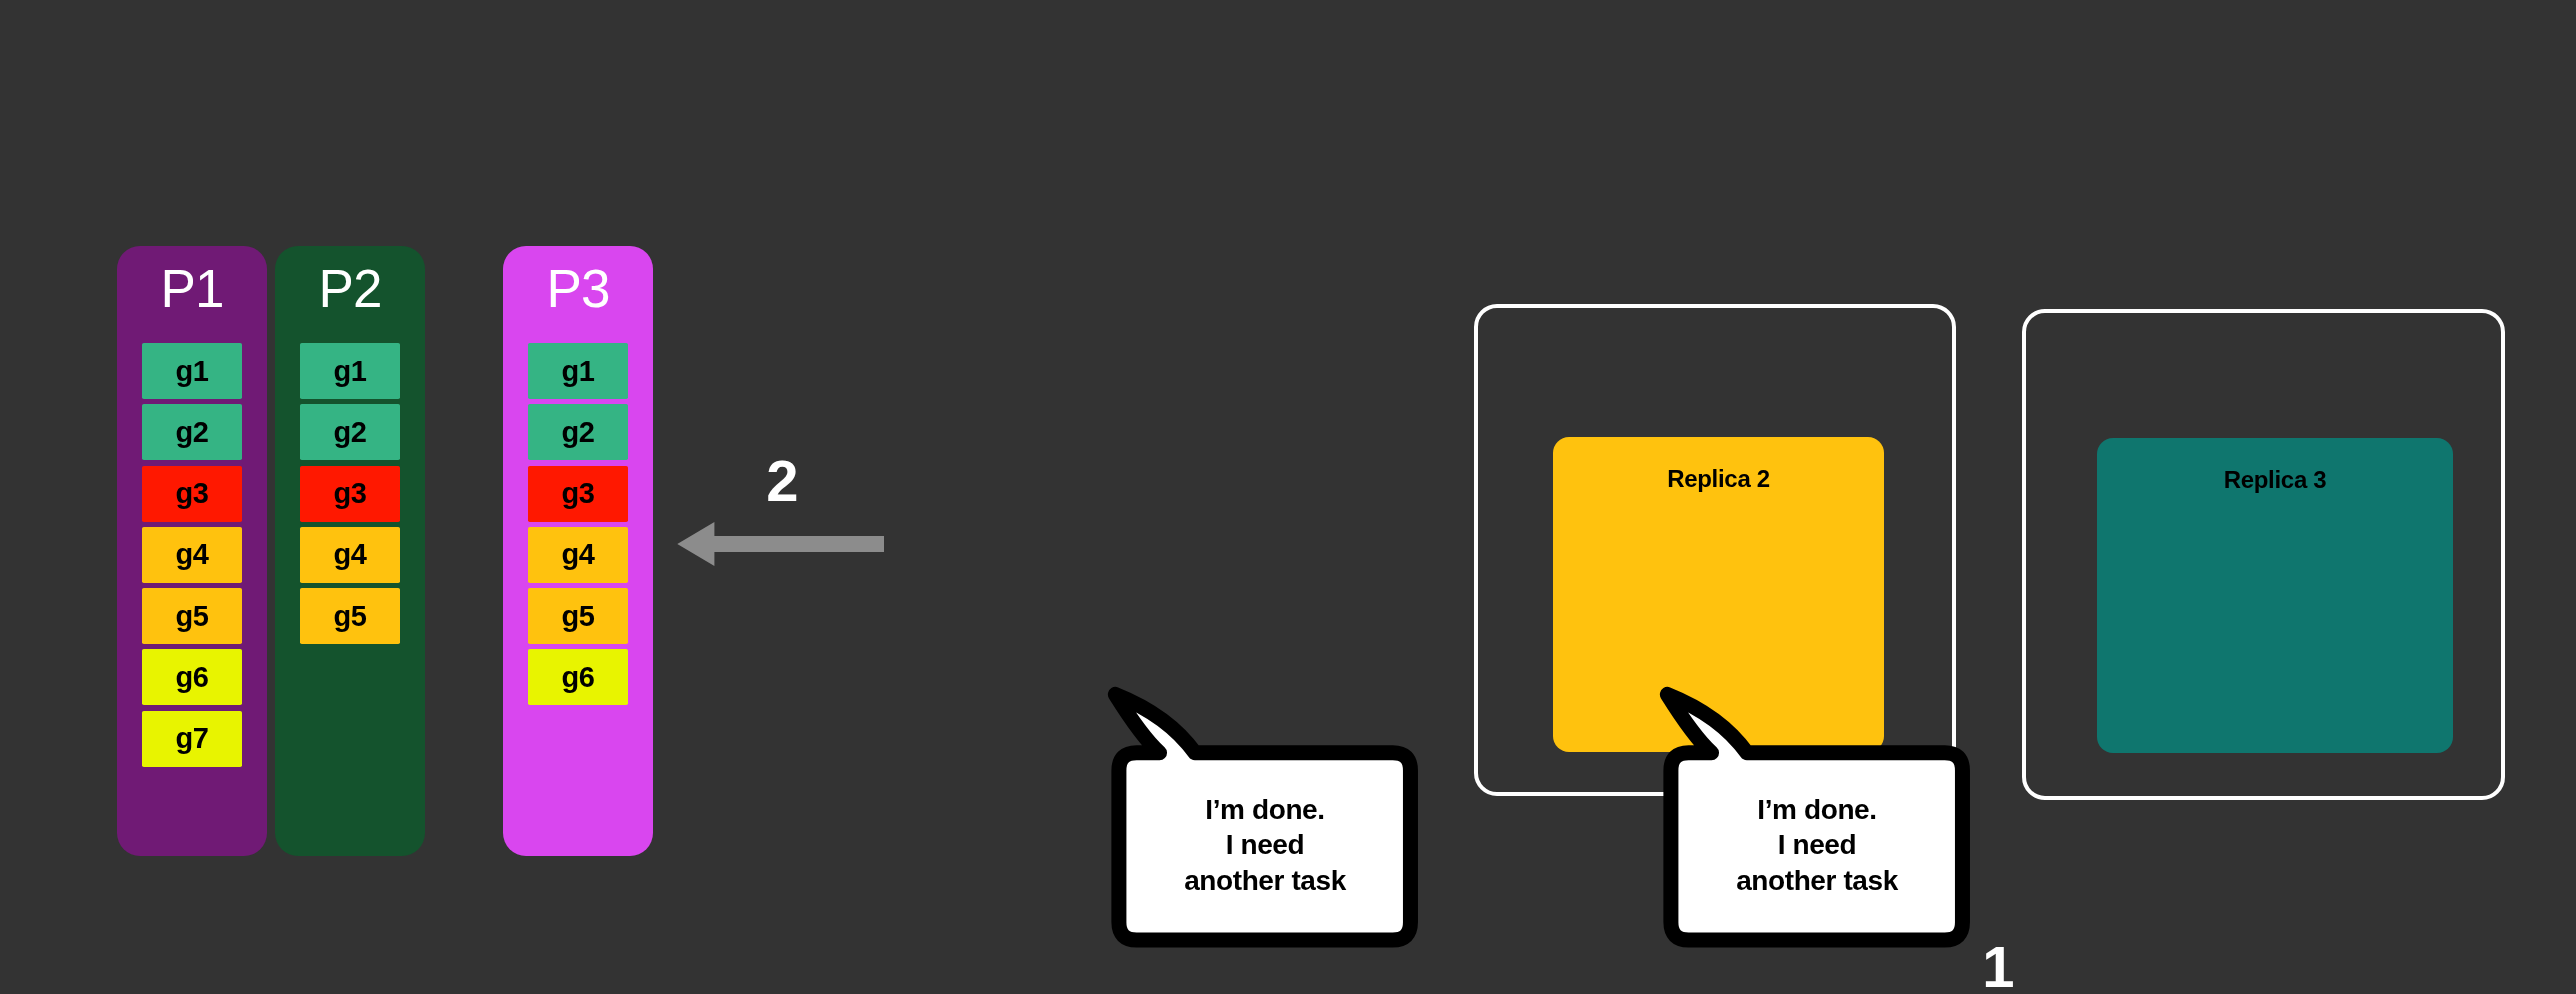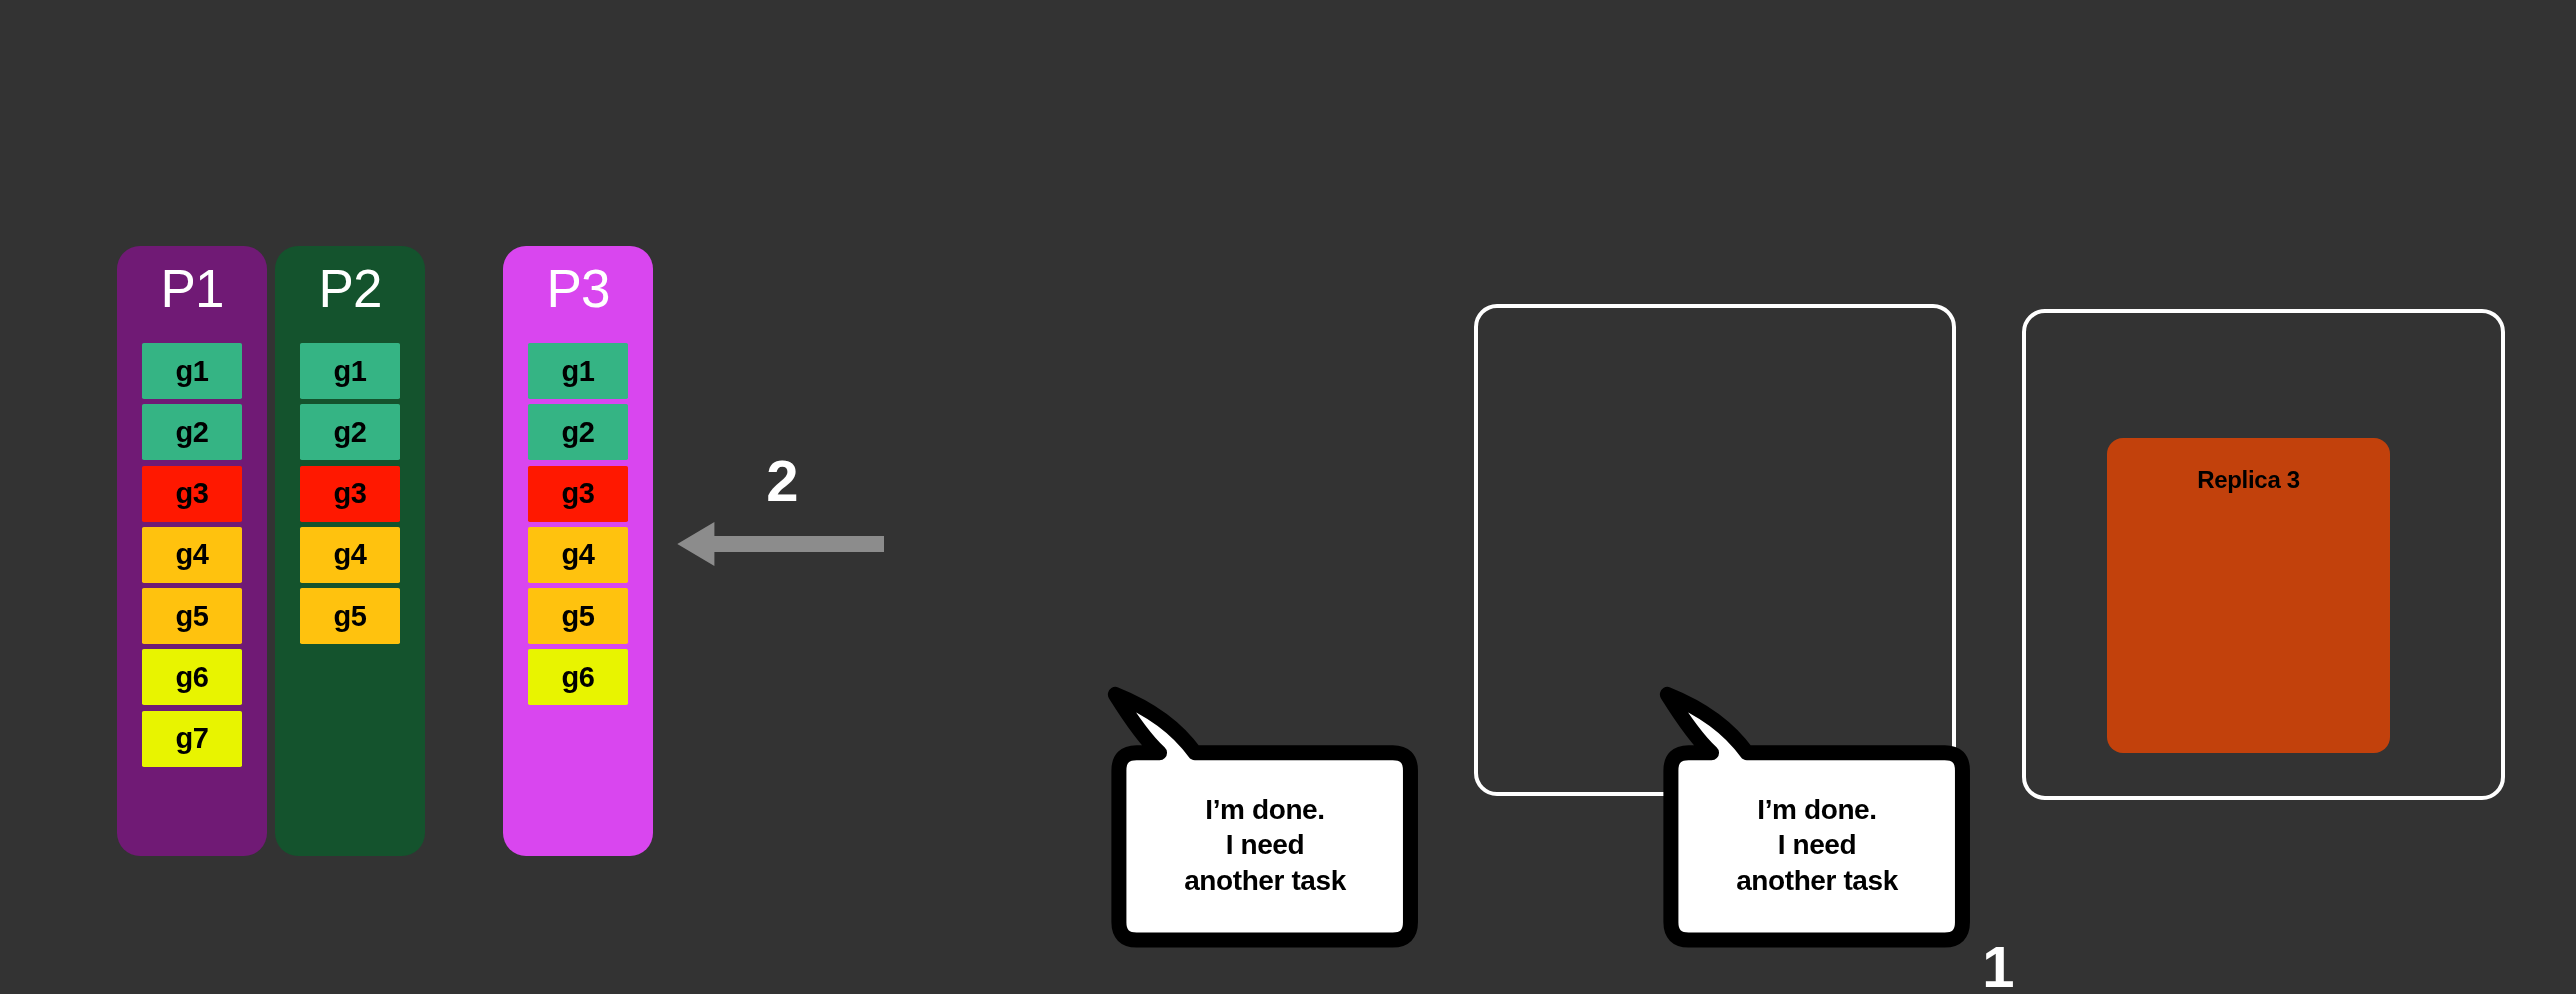--- a/index.html
+++ b/index.html
@@ -181,20 +181,23 @@
                L 38 292
                Q 18 292 18 272
                Z" fill="#ffffff" stroke="#000000" stroke-width="17" stroke-linejoin="round"></path>
     </svg>
     <div class="bubble-text" style="top:110px;left:16px;width:292px;">I’m done.
 I need
 another task</div>
   </div>
 
   <div class="server" id="server-2" style="left: 1474px; top: 304px; width: 482px; height: 492px; border-color: rgb(255, 255, 255);">
+    <div class="replica" id="replica-2-box" style="left: 75px; top: 129px; width: 331px; height: 315px; background: rgb(255, 194, 14);">
+      <div class="r-title">Replica 2</div>
+    </div>
   </div>
 
   <div class="bubble" style="left:1655px;top:682px;width:311px;height:274px;">
     <svg width="311" height="274" viewBox="0 0 352 310">
       <path d="M 18 100
                Q 18 80 38 80
                L 64 80
                Q 44 62 14 14
                Q 74 38 104 80
                L 328 80
@@ -204,21 +207,21 @@
                L 38 292
                Q 18 292 18 272
                Z" fill="#ffffff" stroke="#000000" stroke-width="17" stroke-linejoin="round"></path>
     </svg>
     <div class="bubble-text" style="top:110px;left:16px;width:292px;">I’m done.
 I need
 another task</div>
   </div>
 
   <div class="server" id="server-3" style="left: 2022px; top: 309px; width: 483px; height: 491px; border-color: rgb(255, 255, 255);">
-    <div class="replica" id="replica-3-box" style="left: 81px; top: 125px; width: 283px; height: 315px; background: #c2410c;">
+    <div class="replica" id="replica-3-box" style="left: 71px; top: 125px; width: 356px; height: 315px; background: #0f766e;">
       <div class="r-title">Replica 3</div>
     </div>
   </div>
 
   <div class="step1" style="left:1972px;top:938px;width:53px;text-align:center;">1</div>
 
 </div>
 
 
 </body></html>

